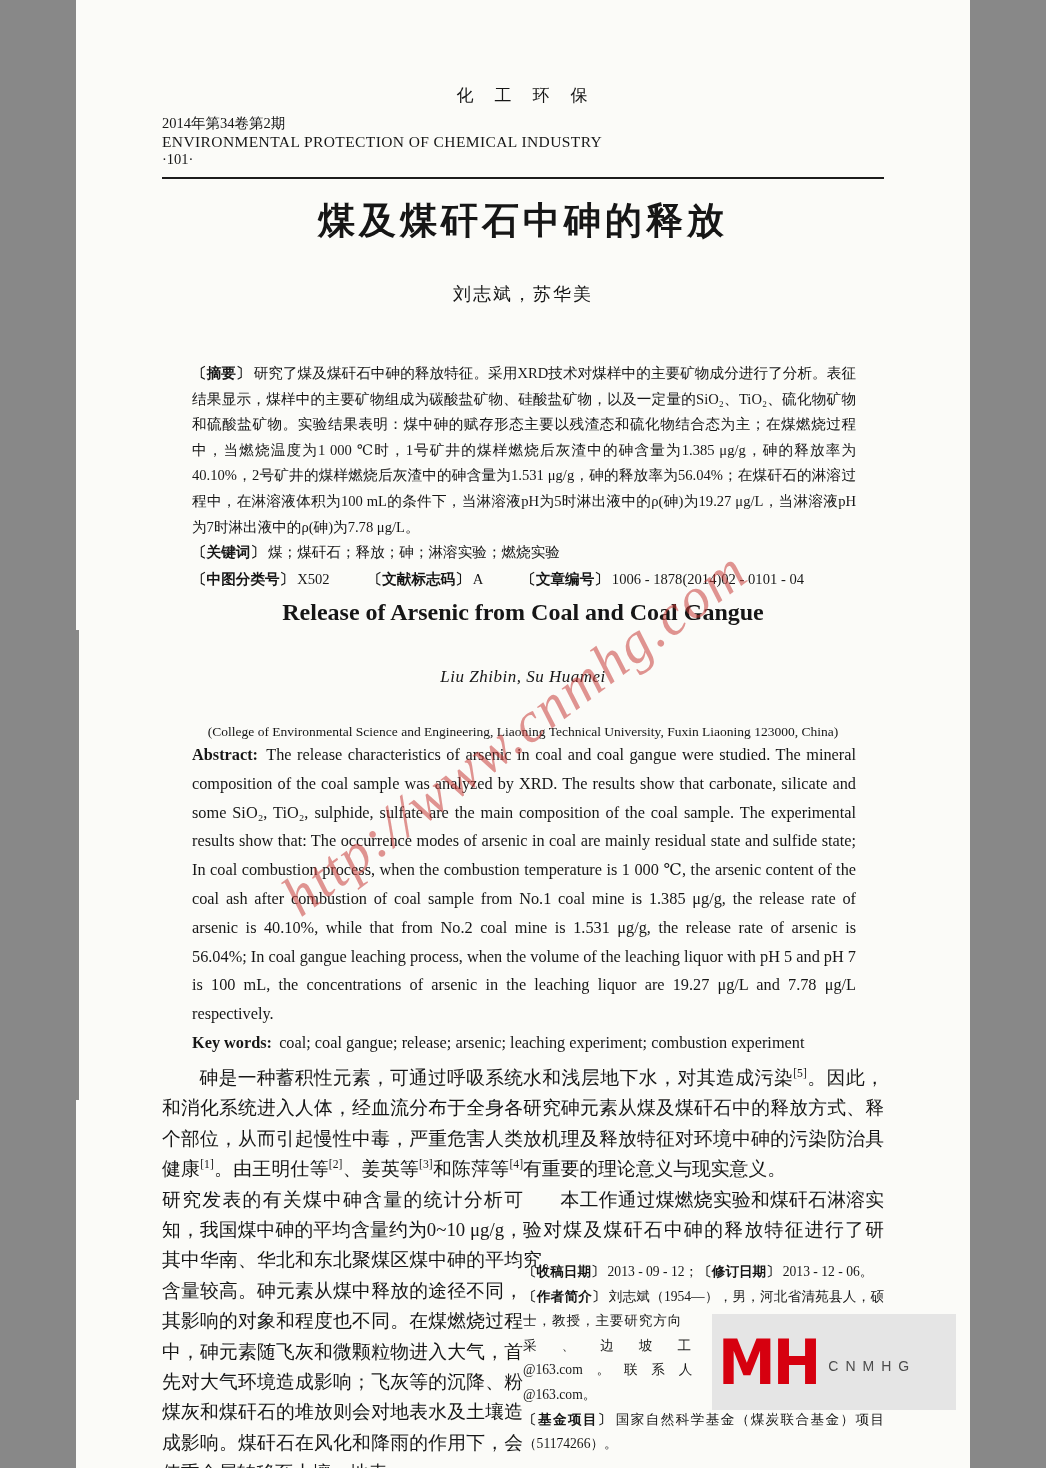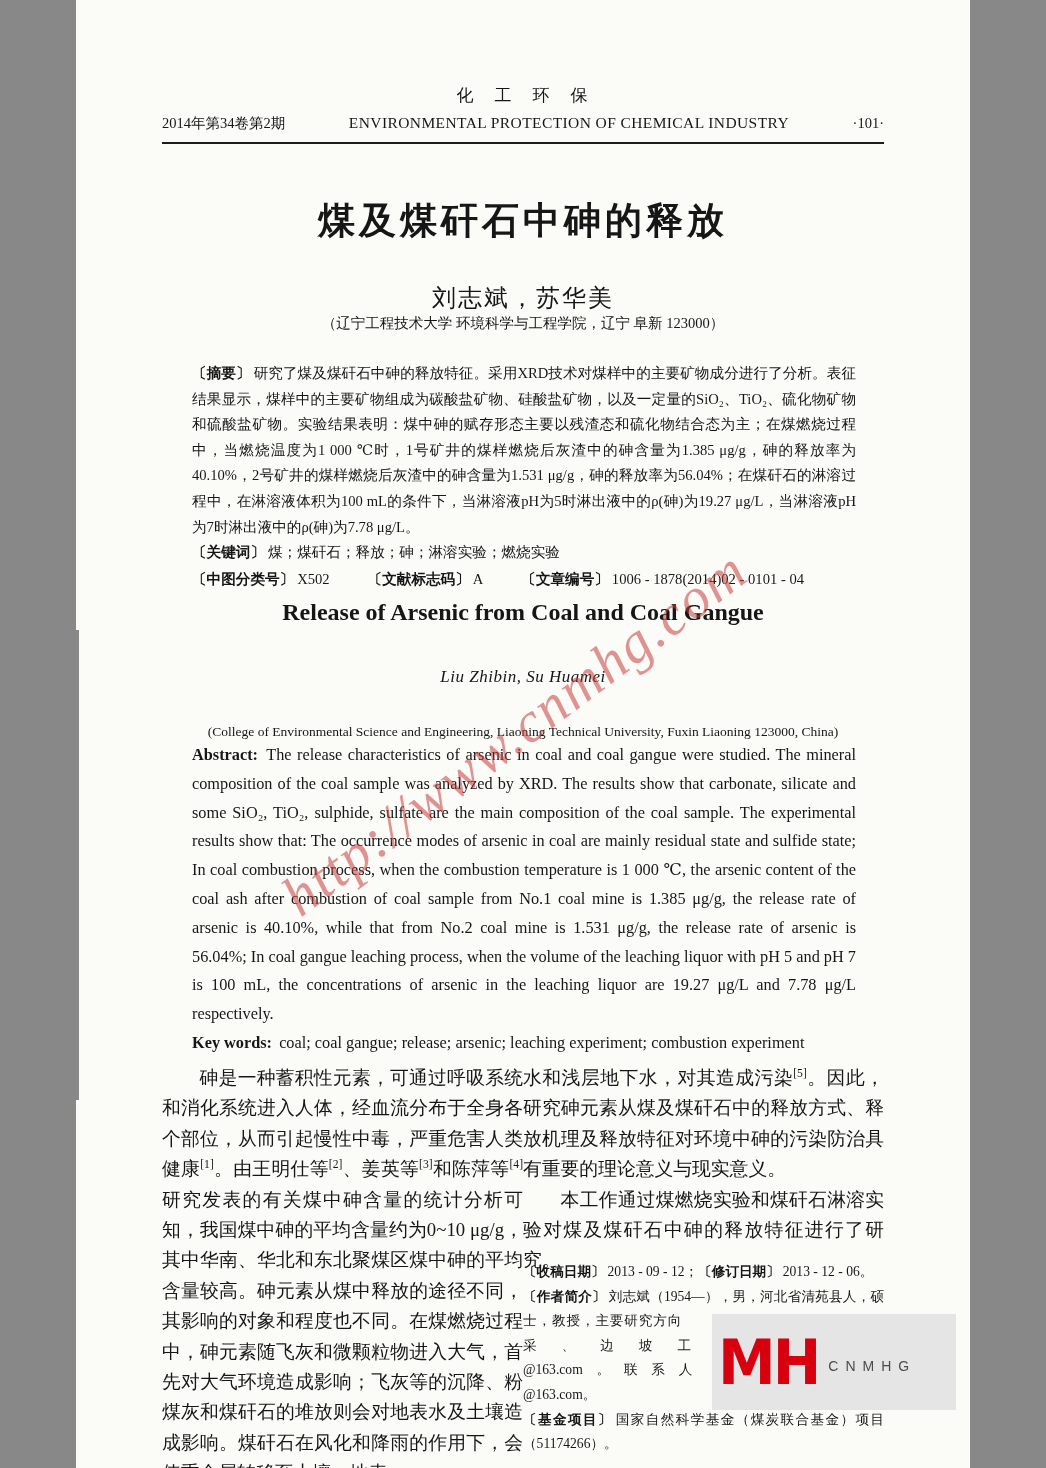--- a/index.html
+++ b/index.html
@@ -12,29 +12,29 @@
     color:#161616;
     font-family:"Liberation Serif","DejaVu Serif",serif;
     overflow:hidden;
   }
   .lbl { font-weight:700; margin-right:3px; }
   sup { font-size:0.62em; line-height:0; }
 
   
   .page-header { position:absolute; top:84px; left:86px; right:86px; }
   .journal-cn { text-align:center; font-size:17px; letter-spacing:2px; }
-  .header-row { display:flex; justify-content:space-between; align-items:baseline; margin-top:7px; font-size:14.5px; }
+  .header-row { display:flex; justify-content:space-between; align-items:baseline; margin-top:7px; font-size:14.5px;flex-direction:column; }
   .journal-en { font-size:15.5px; letter-spacing:0.4px; }
   .rule { border-top:2px solid #1c1c1c; margin-top:9px; }
 
   
   .title-cn { position:absolute; top:196px; left:0; right:0; text-align:center;
               font-size:37px; font-weight:700; letter-spacing:4px; }
   .authors-cn { position:absolute; top:282px; left:0; right:0; text-align:center;
-                font-size:24px; letter-spacing:2px;font-family:Liberation Serif, serif; }
+                font-size:18px; letter-spacing:2px;font-family:Liberation Serif, serif; }
   .affiliation-cn { position:absolute; top:314px; left:0; right:0; text-align:center; font-size:14.5px; }
 
   .abstract-block { position:absolute; top:361px; left:116px; right:114px;
                     font-size:14.6px; line-height:25.6px; text-align:justify; }
   .clc-row { display:flex; gap:38px; margin-top:1px; white-space:nowrap; }
 
   
   .en-title { position:absolute; top:599px; left:0; right:0; text-align:center;
               font-size:24px; font-weight:700; }
   .en-authors { position:absolute; top:667px; left:0; right:0; text-align:center;
@@ -85,21 +85,20 @@
     <div class="header-row">
       <span class="issue">2014年第34卷第2期</span>
       <span class="journal-en">ENVIRONMENTAL PROTECTION OF CHEMICAL INDUSTRY</span>
       <span class="page-no">·101·</span>
     </div>
     <div class="rule"></div>
   </header>
 
   <h1 class="title-cn">煤及煤矸石中砷的释放</h1>
   <div class="authors-cn">刘志斌，苏华美</div>
-  <div class="affiliation-cn">（辽宁工程技术大学 环境科学与工程学院，辽宁 阜新 123000）</div>
 
   <section class="abstract-block">
     <p class="abs-p"><span class="lbl">〔摘要〕</span><span>研究了煤及煤矸石中砷的释放特征。采用XRD技术对煤样中的主要矿物成分进行了分析。表征结果显示，煤样中的主要矿物组成为碳酸盐矿物、硅酸盐矿物，以及一定量的SiO₂、TiO₂、硫化物矿物和硫酸盐矿物。实验结果表明：煤中砷的赋存形态主要以残渣态和硫化物结合态为主；在煤燃烧过程中，当燃烧温度为1 000 ℃时，1号矿井的煤样燃烧后灰渣中的砷含量为1.385 μg/g，砷的释放率为40.10%，2号矿井的煤样燃烧后灰渣中的砷含量为1.531 μg/g，砷的释放率为56.04%；在煤矸石的淋溶过程中，在淋溶液体积为100 mL的条件下，当淋溶液pH为5时淋出液中的ρ(砷)为19.27 μg/L，当淋溶液pH为7时淋出液中的ρ(砷)为7.78 μg/L。</span></p>
     <p class="abs-p"><span class="lbl">〔关键词〕</span><span>煤；煤矸石；释放；砷；淋溶实验；燃烧实验</span></p>
     <p class="clc-row">
       <span><span class="lbl">〔中图分类号〕</span><span>X502</span></span>
       <span><span class="lbl">〔文献标志码〕</span><span>A</span></span>
       <span><span class="lbl">〔文章编号〕</span><span>1006 - 1878(2014)02 - 0101 - 04</span></span>
     </p>
   </section>

